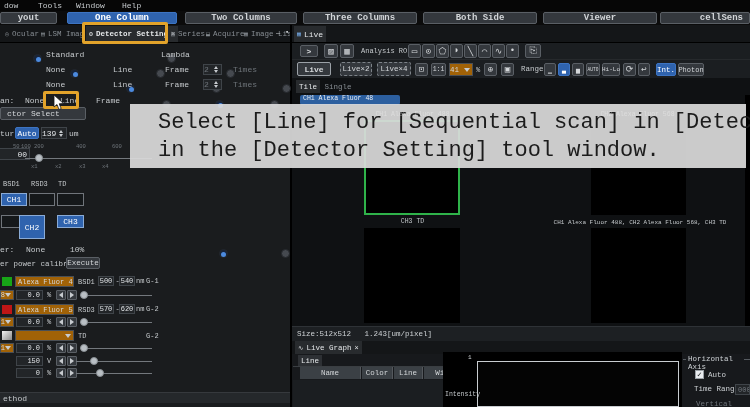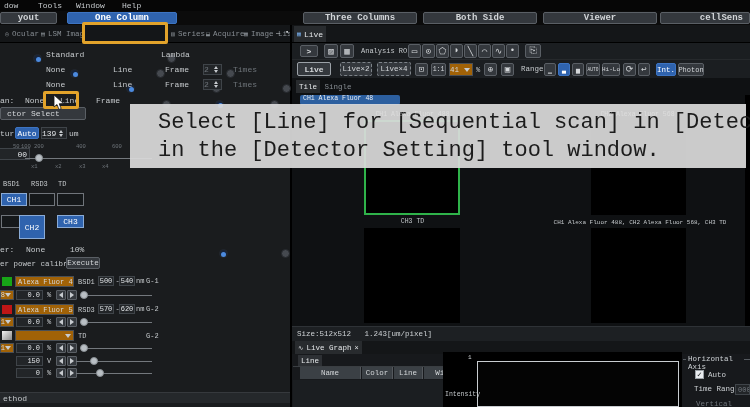--- a/index.html
+++ b/index.html
@@ -46,34 +46,40 @@
   <div class="abs" style="left:0;top:0;width:750px;height:11px;background:#060606"></div>
   <span class="abs f8 txt" style="left:4px;top:1px">dow</span>
   <span class="abs f8 txt" style="left:38px;top:1px">Tools</span>
   <span class="abs f8 txt" style="left:76px;top:1px">Window</span>
   <span class="abs f8 txt" style="left:122px;top:1px">Help</span>
 
   
   <div class="abs" style="left:0;top:11px;width:750px;height:14px;background:#0b0b0b"></div>
   <div class="abs btn f9" style="left:0;top:12px;width:57px;height:12px;font-weight:bold">yout</div>
   <div class="abs btn blue f9" style="left:67px;top:12px;width:110px;height:12px;font-weight:bold">One Column</div>
+  <div class="abs btn f9" style="left:185px;top:12px;width:112px;height:12px;font-weight:bold">Two Columns</div>
   <div class="abs btn f9" style="left:303px;top:12px;width:114px;height:12px;font-weight:bold">Three Columns</div>
   <div class="abs btn f9" style="left:423px;top:12px;width:114px;height:12px;font-weight:bold">Both Side</div>
   <div class="abs btn f9" style="left:543px;top:12px;width:114px;height:12px;font-weight:bold">Viewer</div>
   <div class="abs btn f9" style="left:660px;top:12px;width:90px;height:12px;font-weight:bold;justify-content:flex-end;padding-right:6px">cellSens</div>
 
   
   <div class="abs" style="left:0;top:25px;width:292px;height:18px;background:#141618;border-bottom:1px solid #000"></div>
   <div class="abs tab f75" style="left:2px;top:26px;height:16px">
     <span class="f6">◎</span>
     <span>Ocular</span>
   </div>
   <div class="abs tab f75" style="left:38px;top:26px;height:16px;width:46px;overflow:hidden">
     <span class="f6">▤</span>
     <span>LSM Imaging</span>
+  </div>
+  <div class="abs tab active f75" style="left:86px;top:26px;height:16px">
+    <span class="f6">⚙</span>
+    <span style="font-weight:bold">Detector Setting</span>
+    <span class="f7">×</span>
   </div>
   <div class="abs tab f75" style="left:168px;top:26px;height:16px">
     <span class="f6">▥</span>
     <span>Series</span>
   </div>
   <div class="abs tab f75" style="left:203px;top:26px;height:16px">
     <span class="f6">⬓</span>
     <span>Acquire</span>
   </div>
   <div class="abs tab f75" style="left:241px;top:26px;height:16px">

